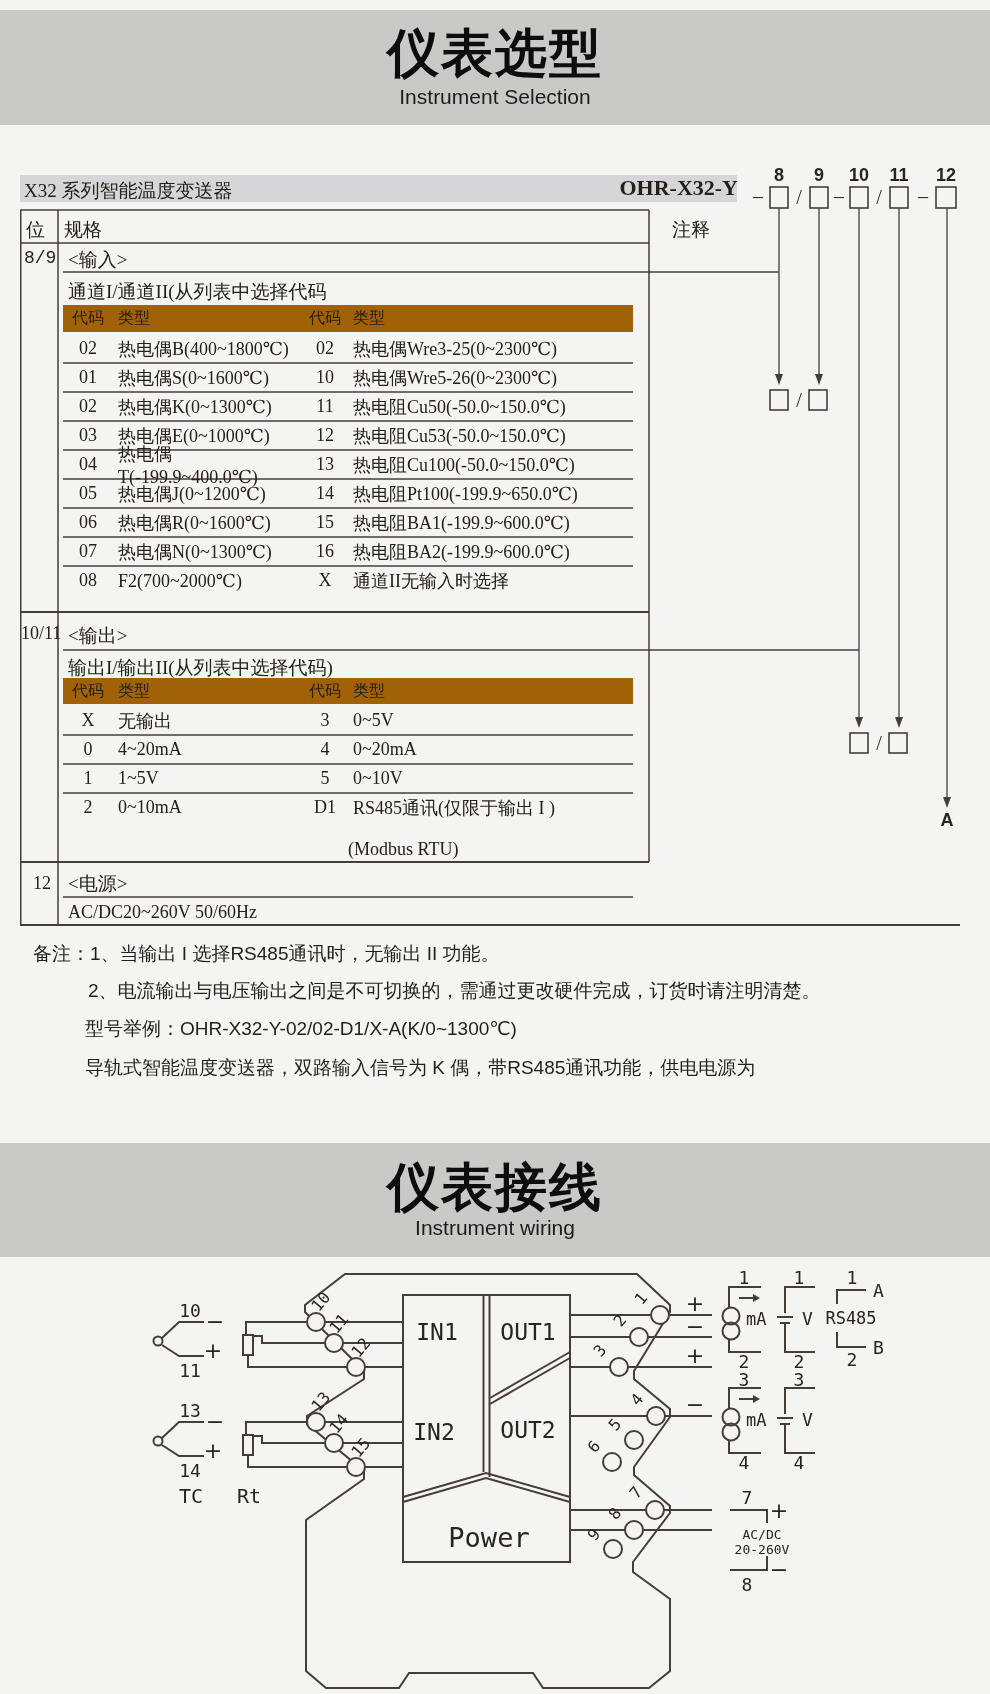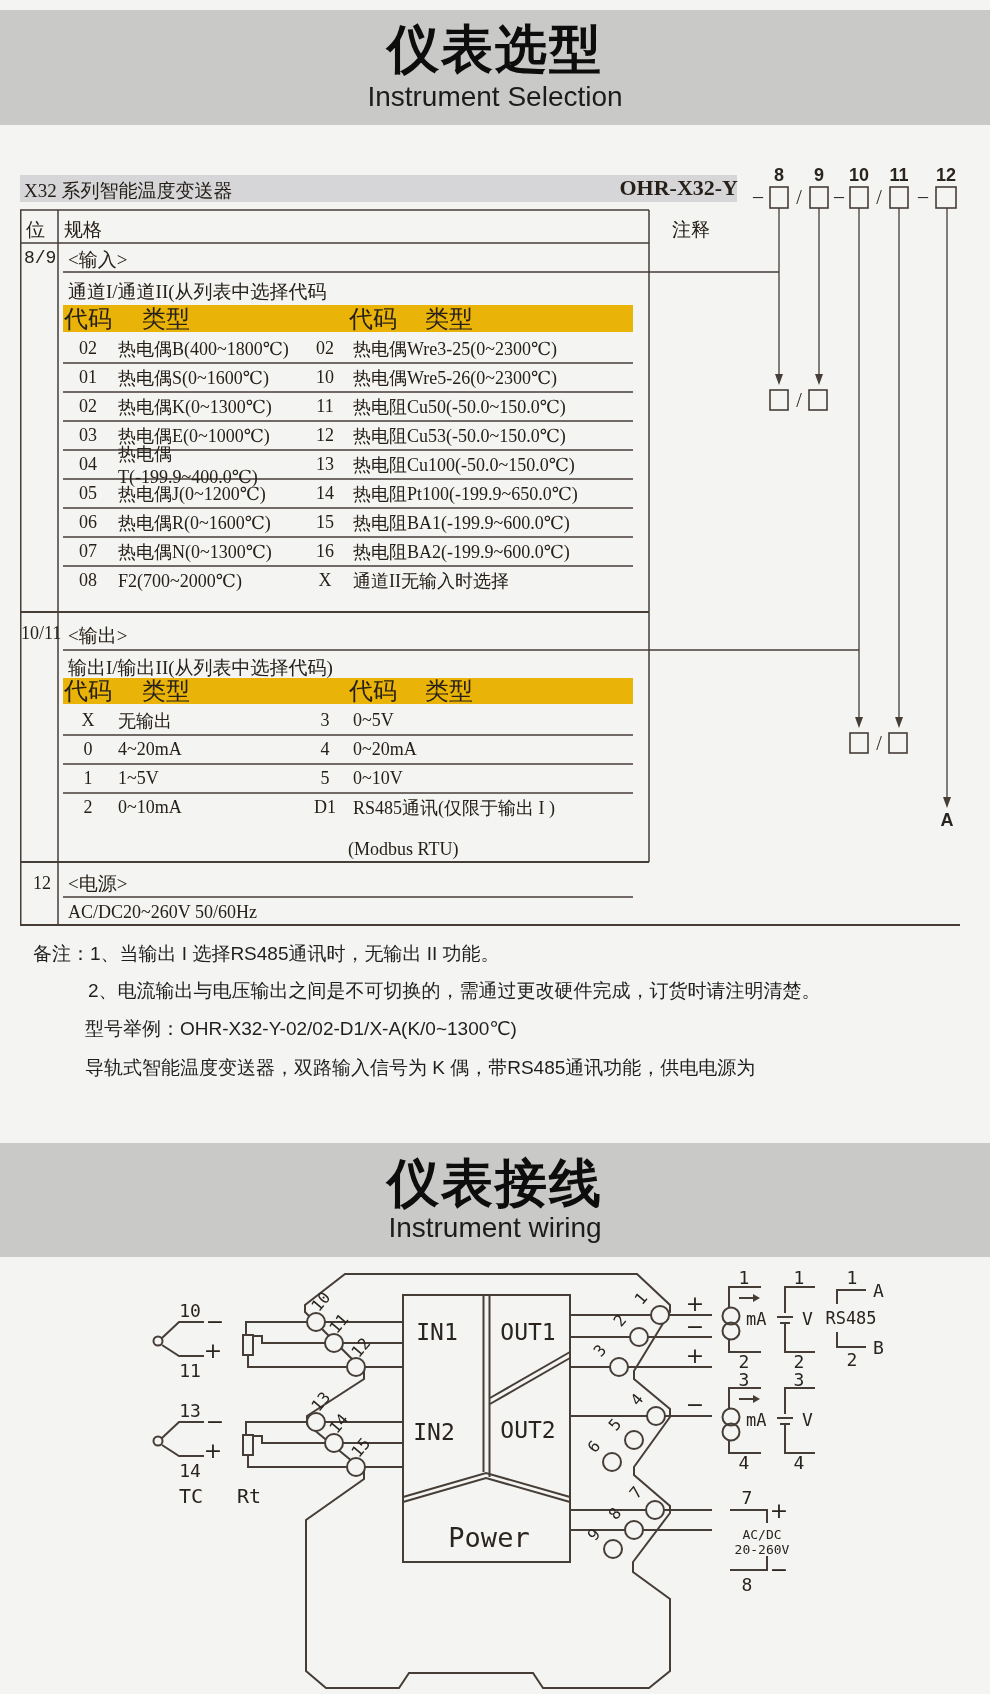--- a/index.html
+++ b/index.html
@@ -1,30 +1,30 @@
 <!DOCTYPE html>
 <html><head>
 <meta charset="utf-8">
 <style>
   html,body{margin:0;padding:0;}
   .page{position:relative;width:990px;height:1694px;background:#f4f4f2;overflow:hidden;
         font-family:"Liberation Sans","DejaVu Sans",sans-serif;color:#262019;}
   .band{position:absolute;left:0;width:990px;background:#c9c9c8;display:flex;flex-direction:column;
         align-items:center;justify-content:center;}
   .band-title{font-size:52px;font-weight:bold;color:#0d0d0d;letter-spacing:2px;line-height:1.05;}
-  .band-sub{font-size:28px;color:#1c1c1c;margin-top:4px;}
+  .band-sub{font-size:21px;color:#1c1c1c;margin-top:4px;}
   .sel{position:absolute;left:20px;top:155px;width:950px;height:775px;}
   .sel .abs{position:absolute;white-space:nowrap;}
   .serif{font-family:"Liberation Serif","DejaVu Serif",serif;}
   .series{font-size:19px;}
   .model{font-size:22px;font-weight:bold;}
   .hl{position:absolute;left:0;top:20px;width:717px;height:27px;background:#d6d6d8;}
   .thead,.trow{position:absolute;left:43px;width:570px;display:flex;align-items:center;
         font-family:"Liberation Serif","DejaVu Serif",serif;font-size:18px;}
-  .thead{height:27px;background:#eab308;font-size:24px;gap:24px;}
+  .thead{height:27px;background:#a16207;font-size:16px;}
   .trow{height:29px;}
   .c1{width:50px;text-align:center;flex:none;}
   .t1{width:182px;padding-left:5px;flex:none;}
   .c2{width:50px;text-align:center;flex:none;}
   .t2{flex:1;padding-left:3px;}
   .sec-title{font-size:19px;font-family:"Liberation Serif","DejaVu Serif",serif;}
   .pos{font-size:18px;font-family:"Liberation Serif","DejaVu Serif",serif;}
   .notes{position:absolute;left:0;top:0;}
   .note-line{position:absolute;font-size:19px;color:#1f1f1f;white-space:nowrap;}
   svg text{font-family:"DejaVu Sans Mono","Liberation Mono",monospace;fill:#2a241f;}

